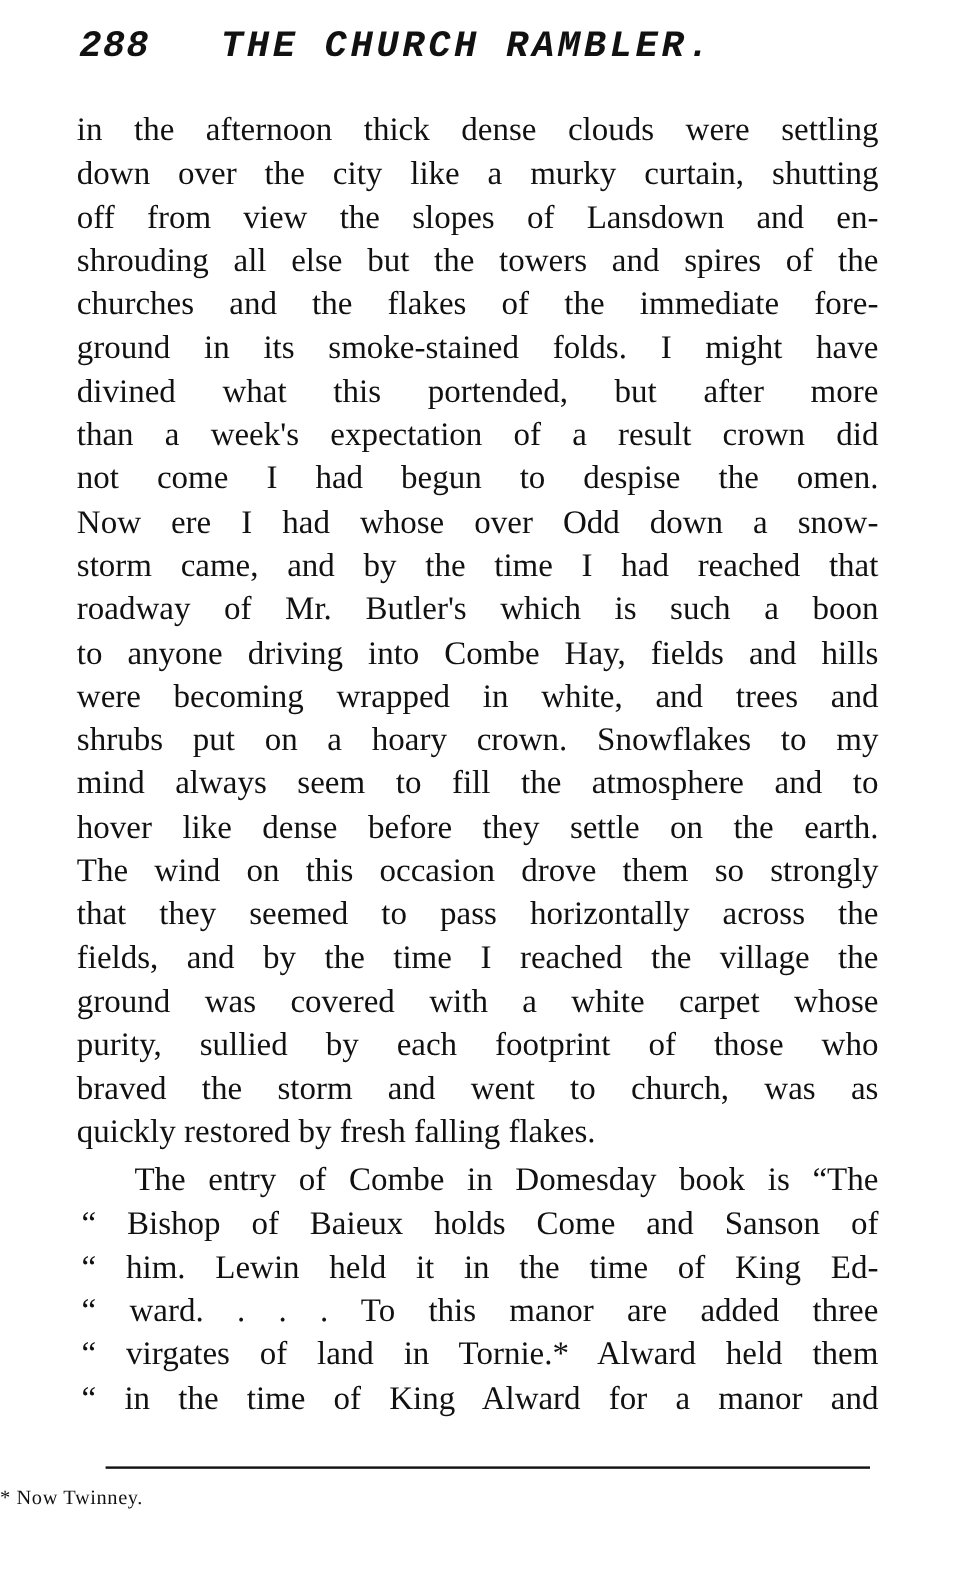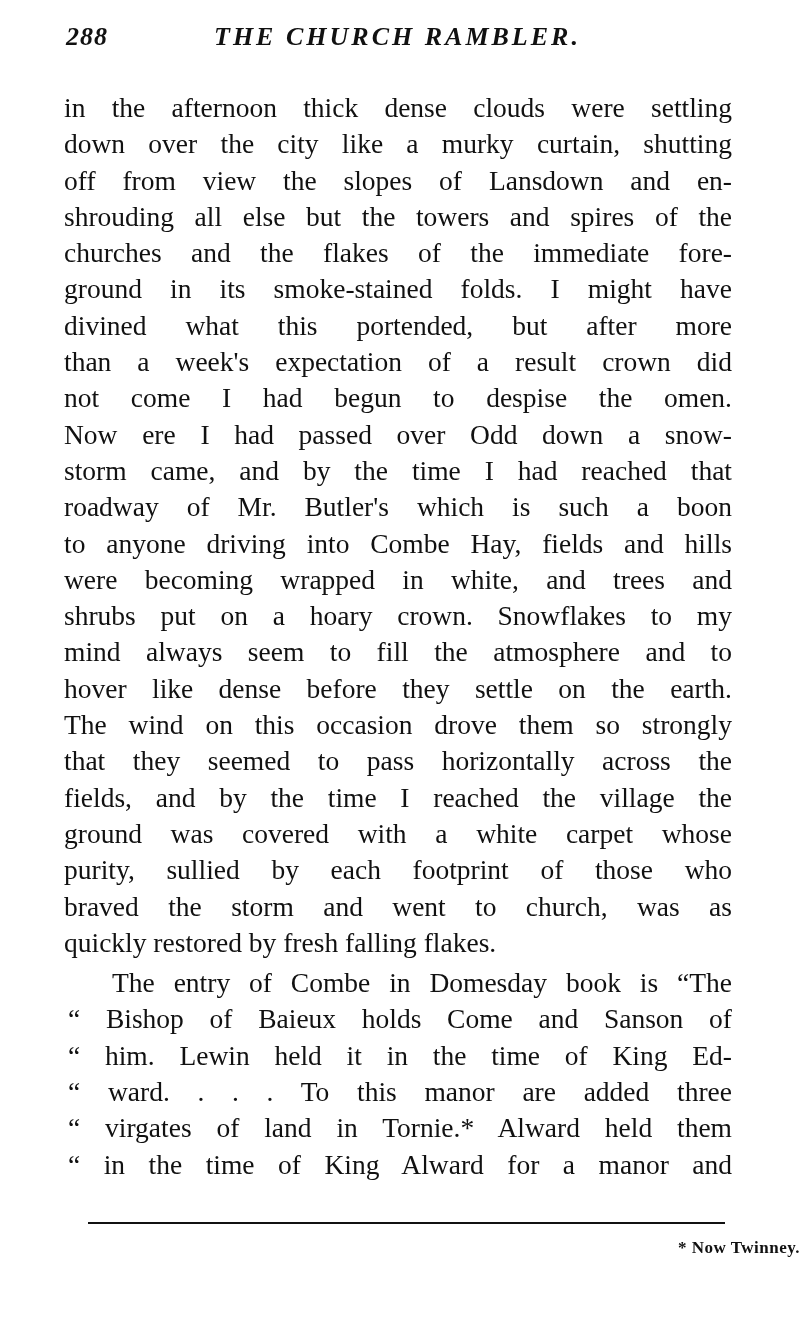--- a/index.html
+++ b/index.html
@@ -1,31 +1,31 @@
 <!DOCTYPE html>
 <html><head>
   <meta charset="utf-8">
   <style>
     html, body { margin: 0; padding: 0; background: #ffffff; }
     body { width: 800px; height: 1324px; position: relative; overflow: hidden; color: #111; }
     .page { position: absolute; left: 0; top: 0; width: 800px; height: 1324px; background: #fff; }
     .header { position: absolute; top: 22px; left: 66px; width: 680px; height: 40px;
-      font-family: Liberation Serif, serif; font-style: italic; font-weight: bold; font-size: 26px; letter-spacing: 1px; }
+      font-family: Liberation Mono, monospace; font-style: italic; font-weight: bold; font-size: 31px; letter-spacing: 1px; }
     .header .pagenum { position: absolute; left: 0; top: 0; }
-    .header .running { position: absolute; left: 148px; top: 0; letter-spacing: 3px; }
+    .header .running { position: absolute; left: 118px; top: 0; letter-spacing: 3px; }
     .body { position: absolute; left: 64px; top: 90px; width: 668px;
       font-family: "Liberation Serif", serif; font-size: 27.5px; line-height: 36.3px; }
     .line { display: block; white-space: nowrap; text-align: justify; text-align-last: justify; height: 36.3px; }
     .line.last { text-align-last: left; }
     .line.indent { padding-left: 48px; }
     .line.quoted { padding-left: 4px; }
     .para2 { margin-top: 4px; }
     .rule { position: absolute; left: 88px; top: 1222px; width: 637px; height: 2px; background: #111; }
-    .footnote { position: absolute; left: 0; width: 800px; top: 1238px; text-align: right;
-      font-family: "Liberation Serif", serif; font-weight: bold; font-size: 17px; letter-spacing: 0.5px; }
+    .footnote { position: absolute; left: 0; width: 800px; top: 1238px; text-align: left;
+      font-family: "Liberation Serif", serif; font-weight: normal; font-size: 17px; letter-spacing: 0.5px; }
   </style>
 </head>
 <body>
 
 <div class="page">
   <div class="header">
     <span class="pagenum">288</span>
     <span class="running">THE CHURCH RAMBLER.</span>
   </div>
 
@@ -33,21 +33,21 @@
     <div>
       <span class="line">in the afternoon thick dense clouds were settling</span>
       <span class="line">down over the city like a murky curtain, shutting</span>
       <span class="line">off from view the slopes of Lansdown and en-</span>
       <span class="line">shrouding all else but the towers and spires of the</span>
       <span class="line">churches and the flakes of the immediate fore-</span>
       <span class="line">ground in its smoke-stained folds. I might have</span>
       <span class="line">divined what this portended, but after more</span>
       <span class="line">than a week's expectation of a result crown did</span>
       <span class="line">not come I had begun to despise the omen.</span>
-      <span class="line">Now ere I had passed over Odd down a snow-</span>
+      <span class="line">Now ere I had whose over Odd down a snow-</span>
       <span class="line">storm came, and by the time I had reached that</span>
       <span class="line">roadway of Mr. Butler's which is such a boon</span>
       <span class="line">to anyone driving into Combe Hay, fields and hills</span>
       <span class="line">were becoming wrapped in white, and trees and</span>
       <span class="line">shrubs put on a hoary crown. Snowflakes to my</span>
       <span class="line">mind always seem to fill the atmosphere and to</span>
       <span class="line">hover like dense before they settle on the earth.</span>
       <span class="line">The wind on this occasion drove them so strongly</span>
       <span class="line">that they seemed to pass horizontally across the</span>
       <span class="line">fields, and by the time I reached the village the</span>

